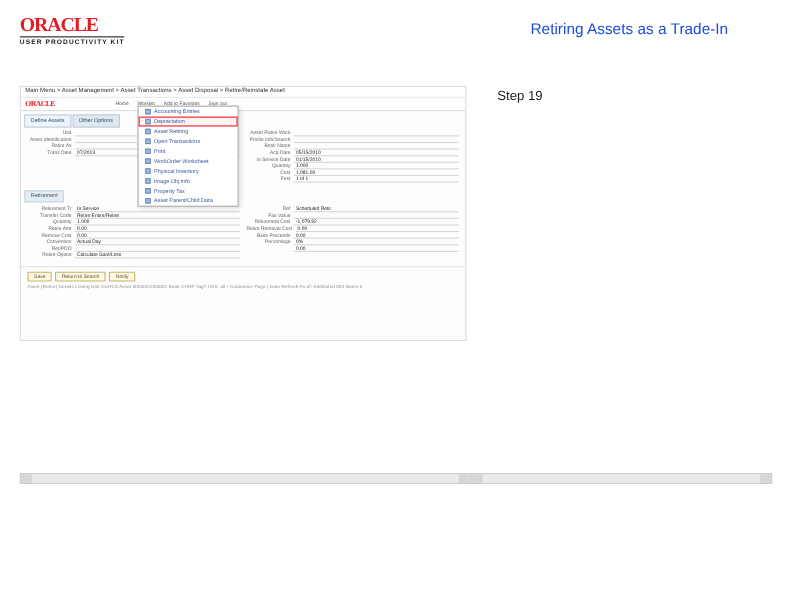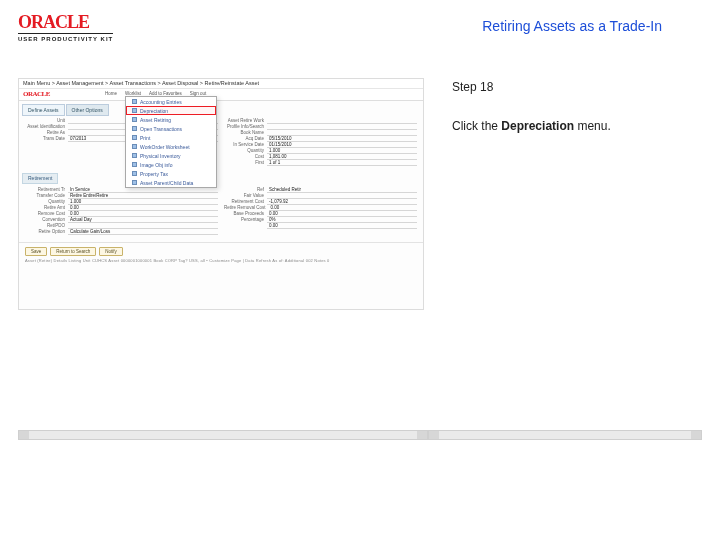--- a/index.html
+++ b/index.html
@@ -464,23 +464,20 @@
         <div class="btn">Save</div>
         <div class="btn">Return to Search</div>
         <div class="btn">Notify</div>
       </div>
 
       <div class="status-line">Asset (Retire) Details Listing    Unit CUHCS Asset 0000001000001  Book CORP  Tag?    USS, all    • Customize Page | Data Refresh As of: Additional 002 Notes 0</div>
     </div>
   </div>
 
   <div class="right-col">
-    <div class="step-label">Step 18</div>
-    <div class="instruction">
-      <span>Click the </span><b>Depreciation</b><span> menu.</span>
-    </div>
+    <div class="step-label">Step 19</div>
   </div>
 </div>
 
 <div class="scroll-bars">
   <div class="sb left"></div>
   <div class="sb right"></div>
 </div>
 
 </body></html>

